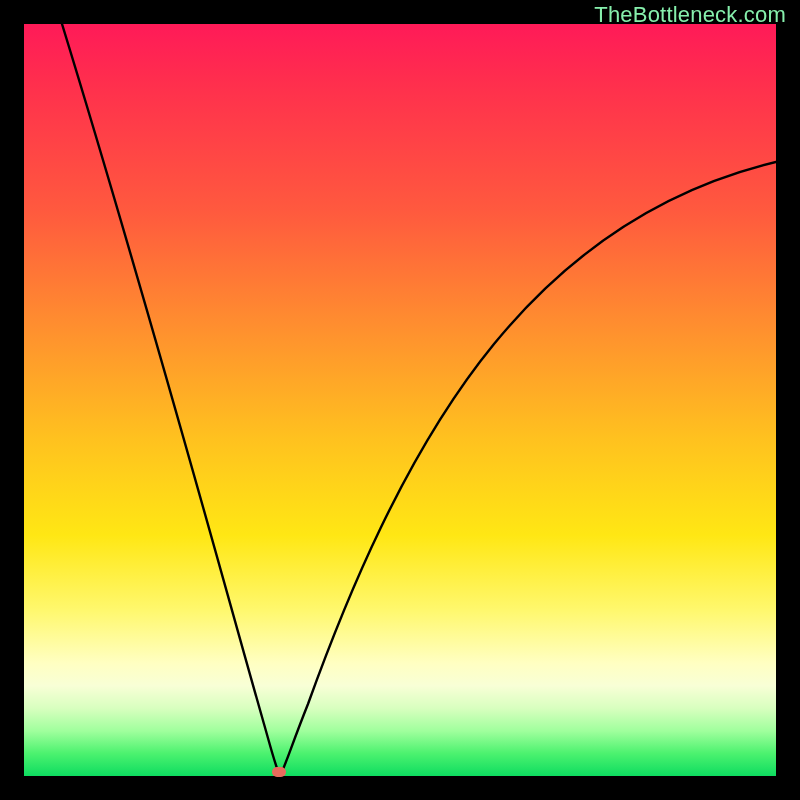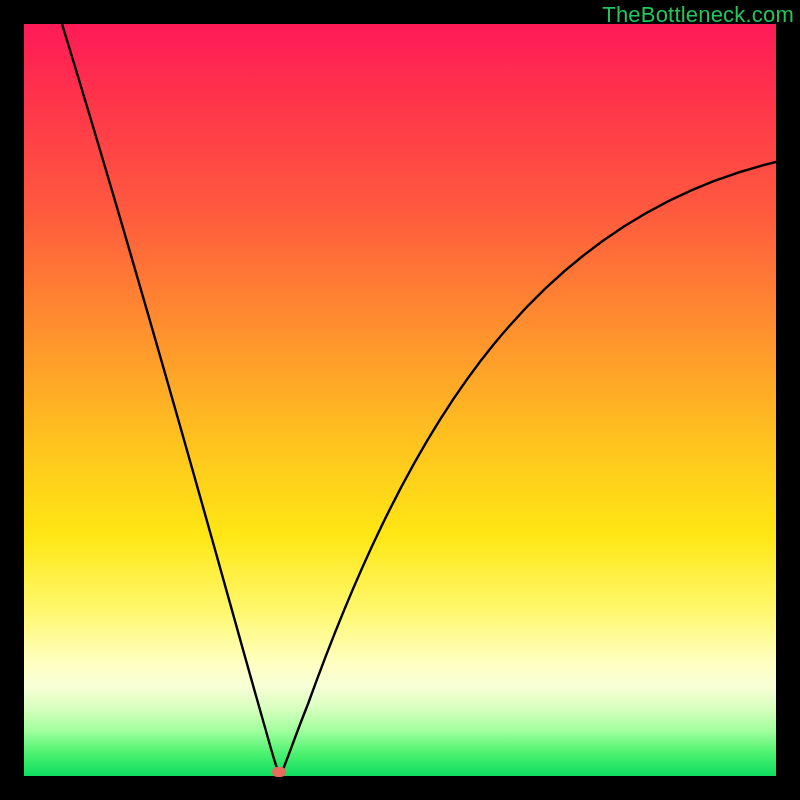--- a/index.html
+++ b/index.html
@@ -46,22 +46,22 @@
   svg.curve {
     position: absolute;
     left: 0;
     top: 0;
     width: 752px;
     height: 752px;
   }
   .watermark {
     position: absolute;
     top: 2px;
-    right: 6px;
-    color: #22c55e;
+    right: 14px;
+    color: #86efac;
     font-size: 22px;
     font-weight: 500;
     letter-spacing: 0.2px;
     user-select: none;
   }
   .marker {
     position: absolute;
     width: 14px;
     height: 10px;
     background: #e86b5d;

